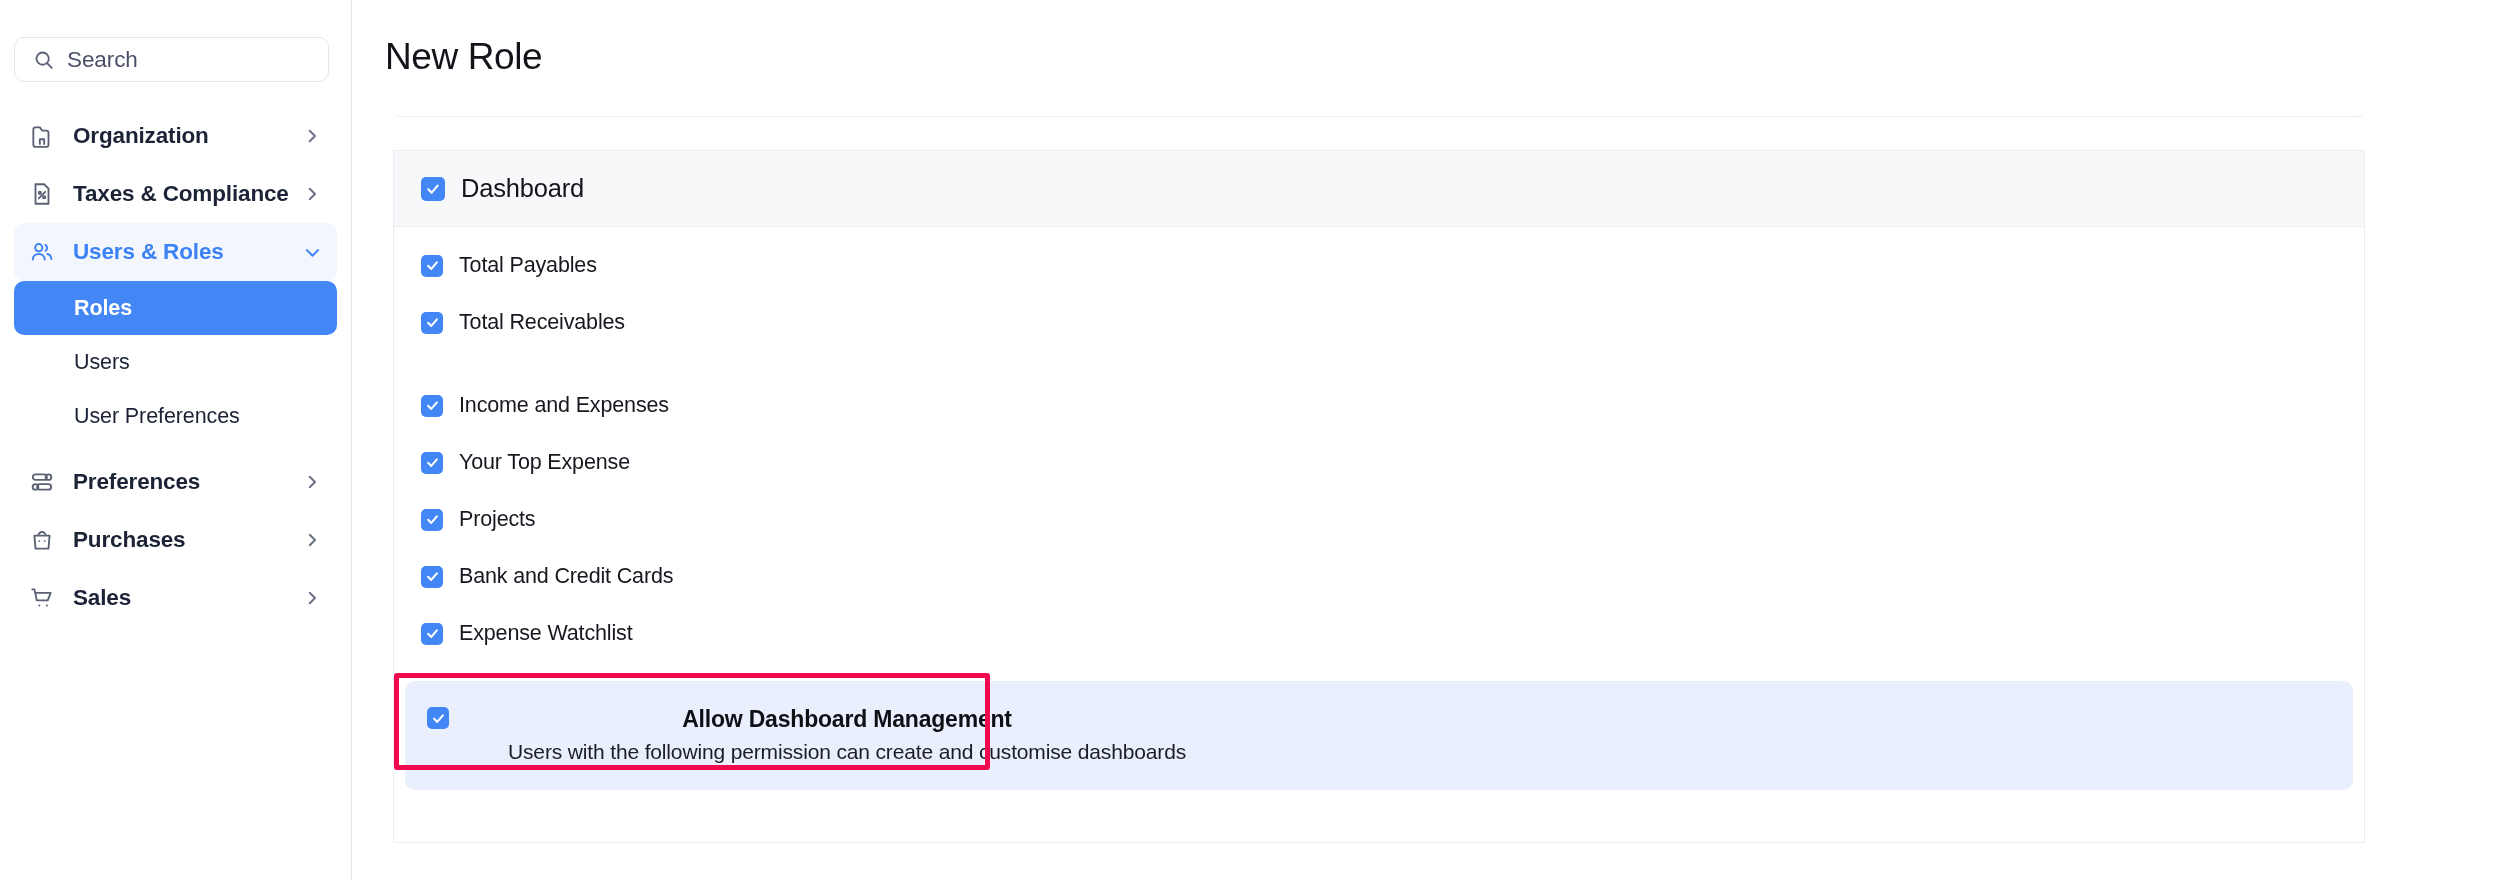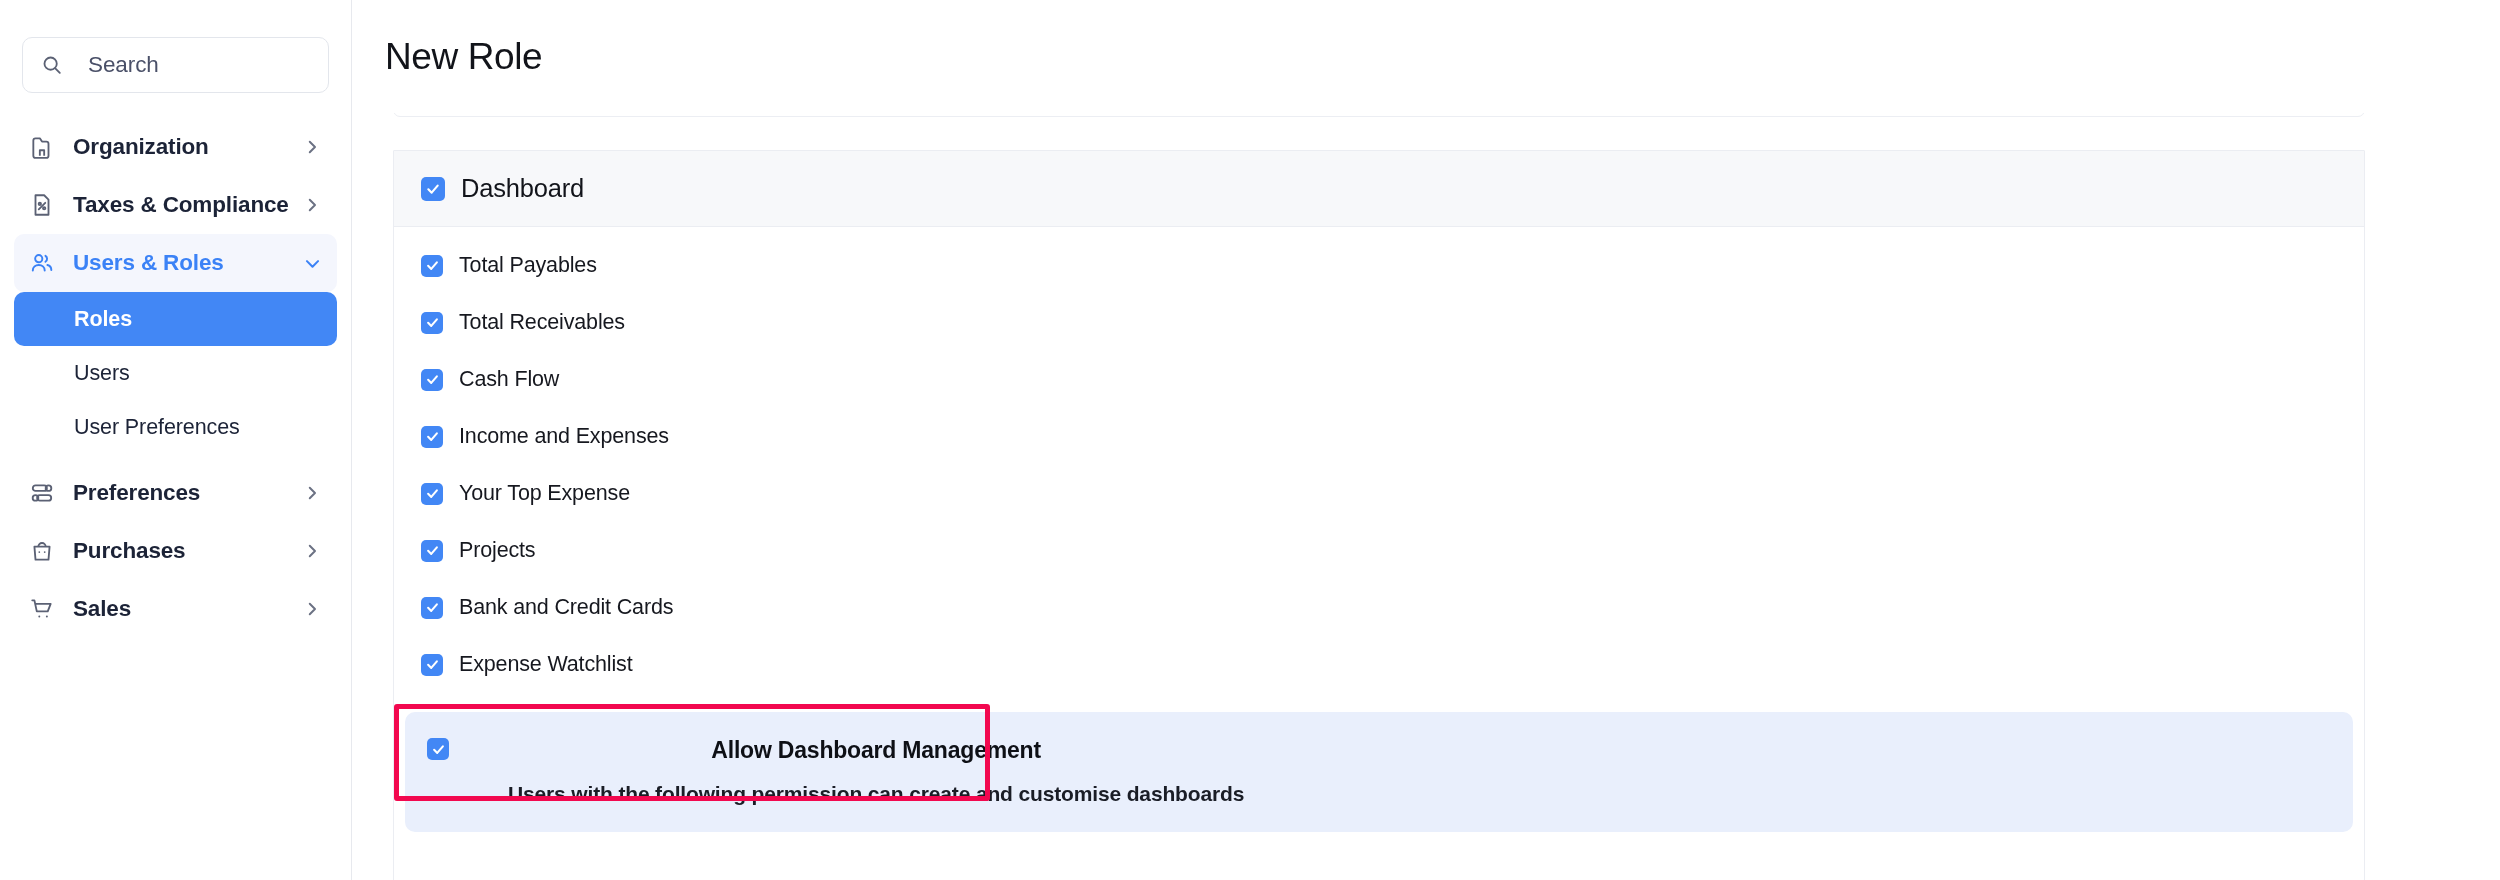--- a/index.html
+++ b/index.html
@@ -22,27 +22,27 @@
   .sidebar {
     width: 352px;
     flex: 0 0 352px;
     height: 880px;
     background: #ffffff;
     border-right: 1.5px solid #e7e9ee;
     padding: 0 14px;
     position: relative;
   }
   .search-wrap {
-    margin: 37px 8px 0 8px;
-    height: 56px;
+    margin: 37px 8px 0 0;
+    height: 45px;
     border: 1.5px solid #e3e6ec;
     border-radius: 10px;
     display: flex;
     align-items: center;
-    gap: 25px;
+    gap: 12px;
     padding: 0 18px;
     background: #fff;
   }
   .search-icon { width: 22px; height: 22px; flex: 0 0 22px; display:block; }
   .search-input {
     border: none;
     outline: none;
     font-family: "Liberation Sans", sans-serif;
     font-size: 22.5px;
     color: #3c4257;
@@ -213,23 +213,23 @@
   .perm-text { margin-left: 14px; }
   .perm-title {
     font-size: 23px;
     font-weight: 700;
     color: #0e1016;
     letter-spacing: -0.2px;
     line-height: 1.1;
   }
   .perm-desc {
     font-size: 21px;
-    font-weight: 700;
+    font-weight: 400;
     color: #1a1d26;
-    margin-top: 19px;
+    margin-top: 8px;
     letter-spacing: -0.15px;
     line-height: 1.15;
   }
   .annot-box {
     position: absolute;
     border: 5px solid #f2084f;
     border-radius: 3px;
     pointer-events: none;
     left: -11px;
     top: -8px;
@@ -407,28 +407,20 @@
           <div class="cb-row">
             <span class="cbx">
               <svg viewBox="0 0 24 24" width="15" height="15" fill="none" stroke="#ffffff" stroke-width="3.3" stroke-linecap="round" stroke-linejoin="round">
                   <polyline points="5,12.5 10,17.5 19,7"></polyline>
                 </svg>
             </span>
             <span class="cb-label">Total Receivables</span>
           </div>
           <div class="list-spacer"></div>
 
-          <div class="cb-row">
-            <span class="cbx">
-              <svg viewBox="0 0 24 24" width="15" height="15" fill="none" stroke="#ffffff" stroke-width="3.3" stroke-linecap="round" stroke-linejoin="round">
-                  <polyline points="5,12.5 10,17.5 19,7"></polyline>
-                </svg>
-            </span>
-            <span class="cb-label">Cash Flow</span>
-          </div>
           <div class="list-spacer"></div>
 
           <div class="cb-row">
             <span class="cbx">
               <svg viewBox="0 0 24 24" width="15" height="15" fill="none" stroke="#ffffff" stroke-width="3.3" stroke-linecap="round" stroke-linejoin="round">
                   <polyline points="5,12.5 10,17.5 19,7"></polyline>
                 </svg>
             </span>
             <span class="cb-label">Income and Expenses</span>
           </div>

